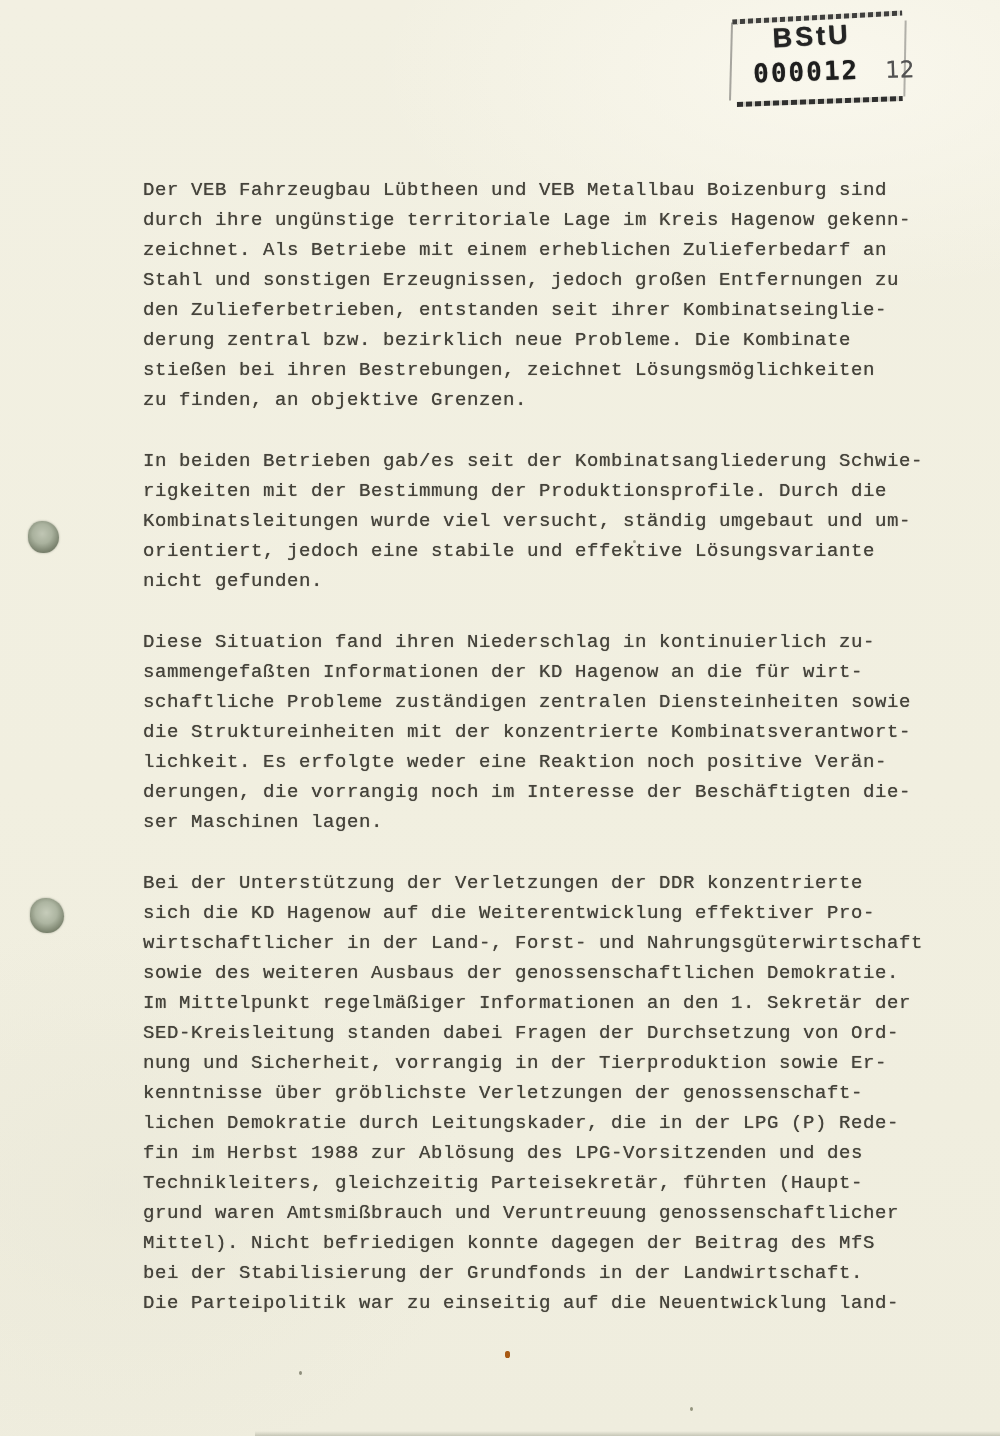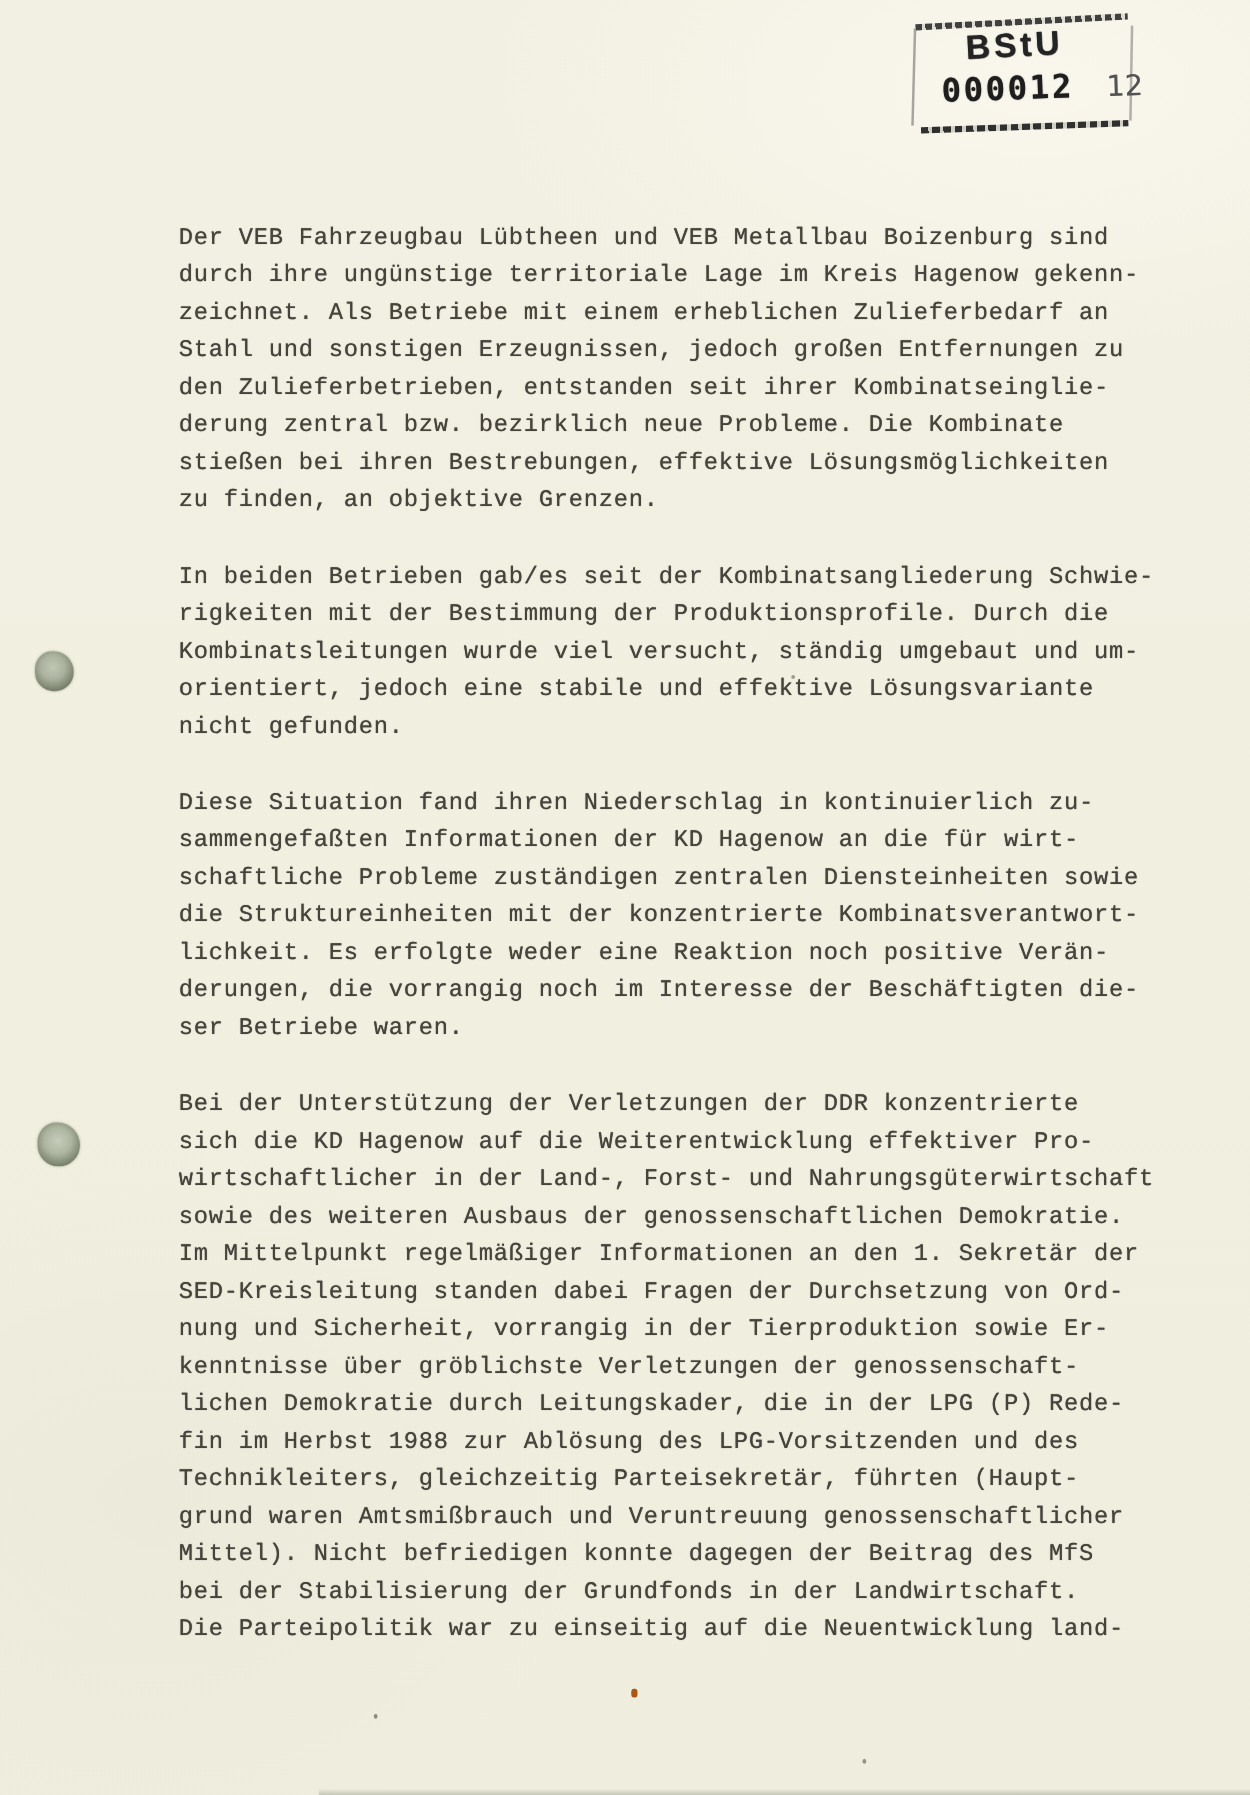--- a/index.html
+++ b/index.html
@@ -98,40 +98,40 @@
 
   <div class="textblock">
 
     <div class="para">
       <div class="line">Der VEB Fahrzeugbau Lübtheen und VEB Metallbau Boizenburg sind</div>
       <div class="line">durch ihre ungünstige territoriale Lage im Kreis Hagenow gekenn-</div>
       <div class="line">zeichnet. Als Betriebe mit einem erheblichen Zulieferbedarf an</div>
       <div class="line">Stahl und sonstigen Erzeugnissen, jedoch großen Entfernungen zu</div>
       <div class="line">den Zulieferbetrieben, entstanden seit ihrer Kombinatseinglie-</div>
       <div class="line">derung zentral bzw. bezirklich neue Probleme. Die Kombinate</div>
-      <div class="line">stießen bei ihren Bestrebungen, effektive Lösungsmöglichkeiten</div>
+      <div class="line">stießen bei ihren Bestrebungen, zeichnet Lösungsmöglichkeiten</div>
       <div class="line">zu finden, an objektive Grenzen.</div>
     </div>
 
     <div class="para">
       <div class="line">In beiden Betrieben gab/es seit der Kombinatsangliederung Schwie-</div>
       <div class="line">rigkeiten mit der Bestimmung der Produktionsprofile. Durch die</div>
       <div class="line">Kombinatsleitungen wurde viel versucht, ständig umgebaut und um-</div>
       <div class="line">orientiert, jedoch eine stabile und effektive Lösungsvariante</div>
       <div class="line">nicht gefunden.</div>
     </div>
 
     <div class="para">
       <div class="line">Diese Situation fand ihren Niederschlag in kontinuierlich zu-</div>
       <div class="line">sammengefaßten Informationen der KD Hagenow an die für wirt-</div>
       <div class="line">schaftliche Probleme zuständigen zentralen Diensteinheiten sowie</div>
       <div class="line">die Struktureinheiten mit der konzentrierte Kombinatsverantwort-</div>
       <div class="line">lichkeit. Es erfolgte weder eine Reaktion noch positive Verän-</div>
       <div class="line">derungen, die vorrangig noch im Interesse der Beschäftigten die-</div>
-      <div class="line">ser Betriebe waren.</div>
+      <div class="line">ser Maschinen lagen.</div>
     </div>
 
     <div class="para">
       <div class="line">Bei der Unterstützung der Verletzungen der DDR konzentrierte</div>
       <div class="line">sich die KD Hagenow auf die Weiterentwicklung effektiver Pro-</div>
       <div class="line">wirtschaftlicher in der Land-, Forst- und Nahrungsgüterwirtschaft</div>
       <div class="line">sowie des weiteren Ausbaus der genossenschaftlichen Demokratie.</div>
       <div class="line">Im Mittelpunkt regelmäßiger Informationen an den 1. Sekretär der</div>
       <div class="line">SED-Kreisleitung standen dabei Fragen der Durchsetzung von Ord-</div>
       <div class="line">nung und Sicherheit, vorrangig in der Tierproduktion sowie Er-</div>

